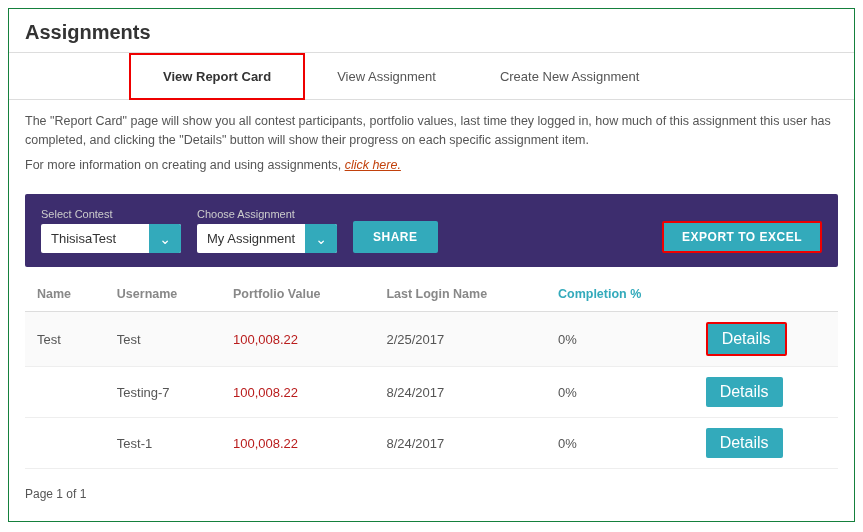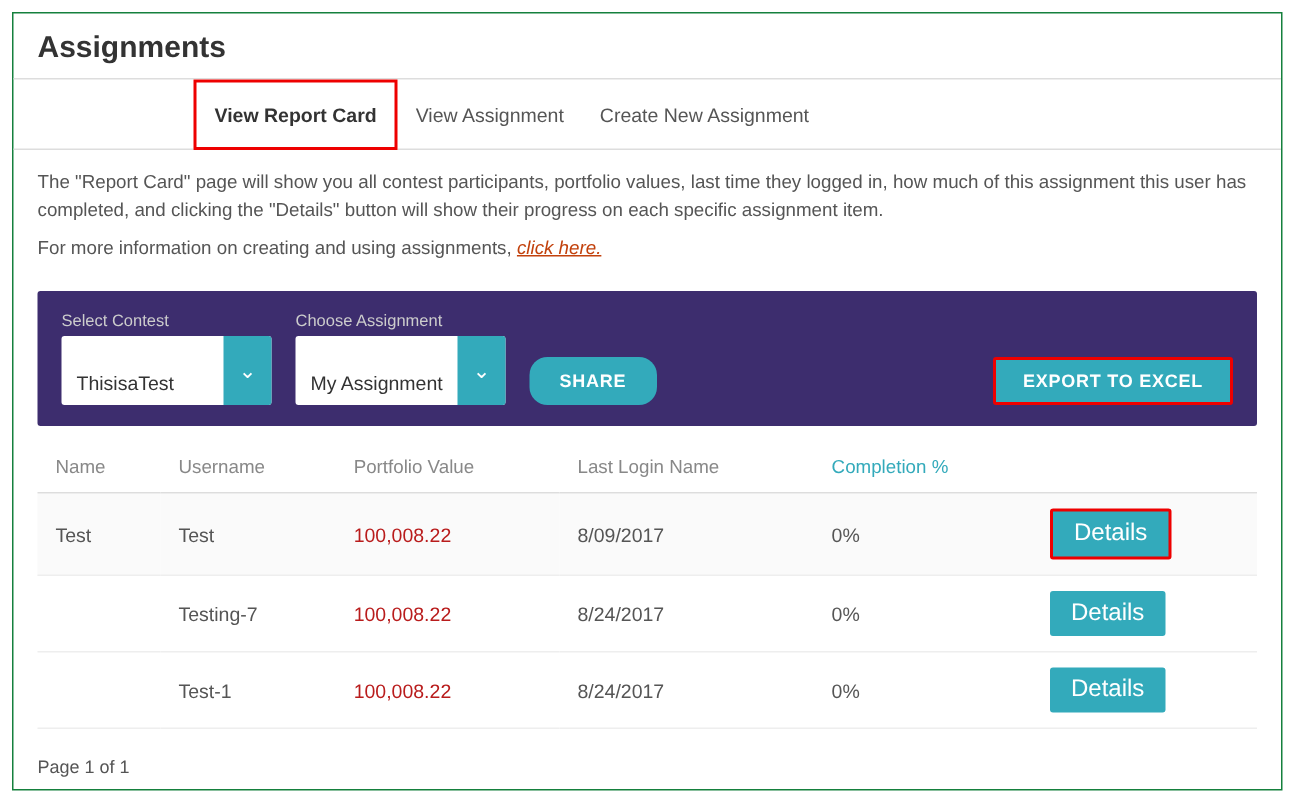--- a/index.html
+++ b/index.html
@@ -27,21 +27,21 @@
       color: #333;
     }
     .tabs-row {
       display: flex;
       align-items: center;
       padding: 0 120px;
       border-bottom: 1px solid #ddd;
       gap: 0;
     }
     .tab-item {
-      padding: 14px 12px;
+      padding: 14px 32px;
       cursor: pointer;
       font-size: 13px;
       color: #555;
       border: none;
       background: transparent;
       white-space: nowrap;
     }
     .tab-item.active {
       border: 2px solid #e00;
       color: #333;
@@ -83,21 +83,21 @@
     }
     .select-wrapper {
       position: relative;
       display: flex;
       align-items: center;
       background: #fff;
       border-radius: 2px;
       min-width: 140px;
     }
     .select-display {
-      padding: 24px 36px 7px 10px;
+      padding: 7px 36px 7px 10px;
       font-size: 13px;
       color: #333;
       flex: 1;
       cursor: pointer;
     }
     .select-arrow {
       position: absolute;
       right: 0;
       top: 0;
       bottom: 0;
@@ -113,21 +113,21 @@
     }
     .btn-teal {
       background: #3ab;
       color: #fff;
       border: none;
       padding: 9px 20px;
       cursor: pointer;
       font-size: 12px;
       font-weight: bold;
       letter-spacing: 0.5px;
-      border-radius: 12px;
+      border-radius: 2px;
       white-space: nowrap;
     }
     .btn-excel {
       background: #3ab;
       color: #fff;
       border: 2px solid #e00;
       padding: 7px 18px;
       cursor: pointer;
       font-size: 12px;
       font-weight: bold;
@@ -140,21 +140,21 @@
       width: calc(100% - 32px);
       margin: 10px 16px;
       border-collapse: collapse;
     }
     .data-table thead tr {
       border-bottom: 1px solid #ddd;
     }
     .data-table th {
       padding: 10px 12px;
       text-align: left;
-      font-weight: normal;
+      font-weight: bold;
       color: #888;
       font-size: 12.5px;
     }
     .data-table th.highlight {
       color: #3ab;
     }
     .data-table td {
       padding: 10px 12px;
       border-bottom: 1px solid #eee;
       font-size: 13px;
@@ -237,21 +237,21 @@
         <th>Last Login Name</th>
         <th class="highlight">Completion %</th>
         <th></th>
       </tr>
     </thead>
     <tbody id="table-body">
     <tr>
           <td>Test</td>
           <td>Test</td>
           <td class="portfolio">100,008.22</td>
-          <td>8/09/2017</td>
+          <td>2/25/2017</td>
           <td>0%</td>
           <td><button class="btn-details highlighted">Details</button></td>
         </tr>
         <tr>
           <td></td>
           <td>Testing-7</td>
           <td class="portfolio">100,008.22</td>
           <td>8/24/2017</td>
           <td>0%</td>
           <td><button class="btn-details">Details</button></td>

